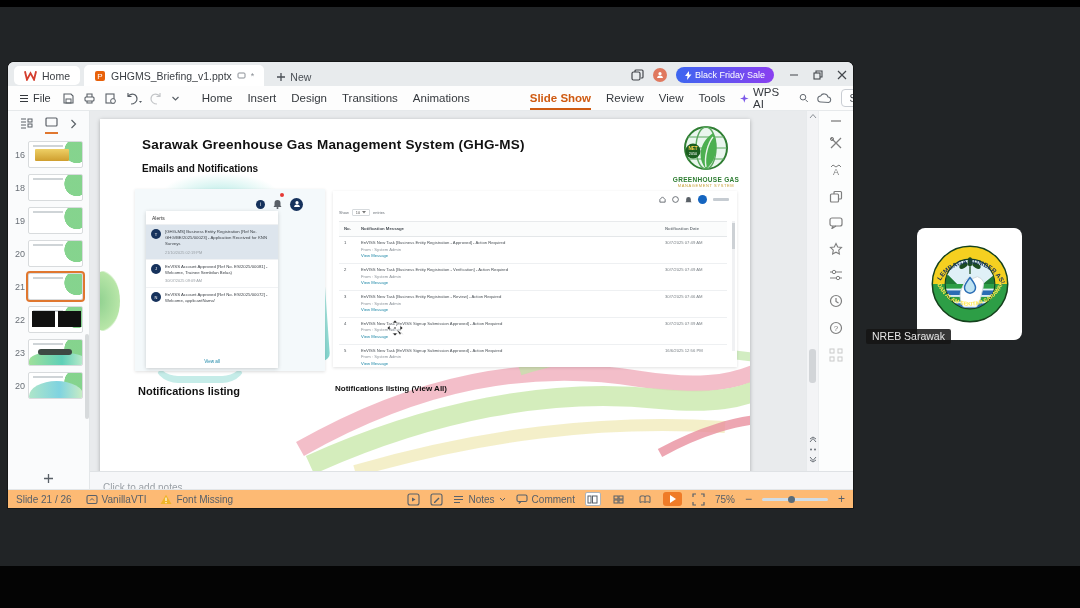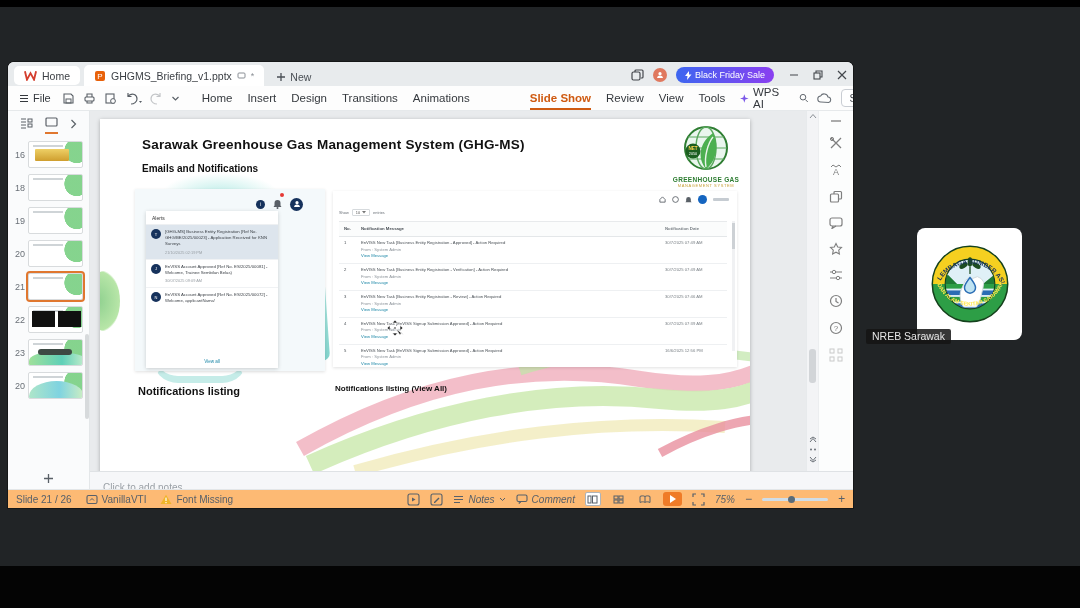--- a/index.html
+++ b/index.html
@@ -123,21 +123,21 @@
 
   
   .rtools { width:34px; background:#fcfdfd; border-left:1px solid #eceef0; display:flex; flex-direction:column; align-items:center; padding-top:8px; gap:13px; flex:none; }
   .rtools svg { opacity:.75; }
   .rtools .faded { opacity:.3; }
 
   
   .notesbar { height:32px; background:#f6f7f9; border-top:1px solid #dfe2e5; font-size:10px; color:#9aa0a6; display:flex; align-items:center; padding-left:13px; flex:none; }
   .statusbar { height:19px; background:#fdba74; border-top:1px solid #e3e6e8; display:flex; align-items:center; font-size:10px; color:#57606a; padding:0 8px; gap:14px; flex:none; }
   .sb-item { display:flex; align-items:center; gap:4px; white-space:nowrap; }
-  .sb-right { margin-left:auto; display:flex; align-items:center; gap:10px;font-style:italic; }
+  .sb-right { margin-left:auto; display:flex; align-items:center; gap:10px; }
   .viewbtn { width:16px; height:14px; display:flex; align-items:center; justify-content:center; }
   .viewbtn.sel { border:1px solid #aeb4ba; background:#fff; border-radius:2px; }
   .playbtn { width:19px; height:14px; background:#ef7b27; border-radius:3px; display:flex; align-items:center; justify-content:center; }
   .ztrack { width:66px; height:3px; background:#cfdde8; border-radius:2px; position:relative; }
   .zthumb { position:absolute; left:26px; top:-2px; width:7px; height:7px; border-radius:50%; background:#5a6b78; }
   .zbtn { font-size:12px; color:#57606a; }
 
   
   .ptile { position:absolute; left:917px; top:228px; width:105px; height:112px; background:#fff; border-radius:8px; display:flex; align-items:center; justify-content:center; }
   .plabel { position:absolute; left:866px; top:329px; background:rgba(20,20,20,.85); color:#e6e6e6; font-size:10.5px; padding:1px 6px 2px; border-radius:2px; }

